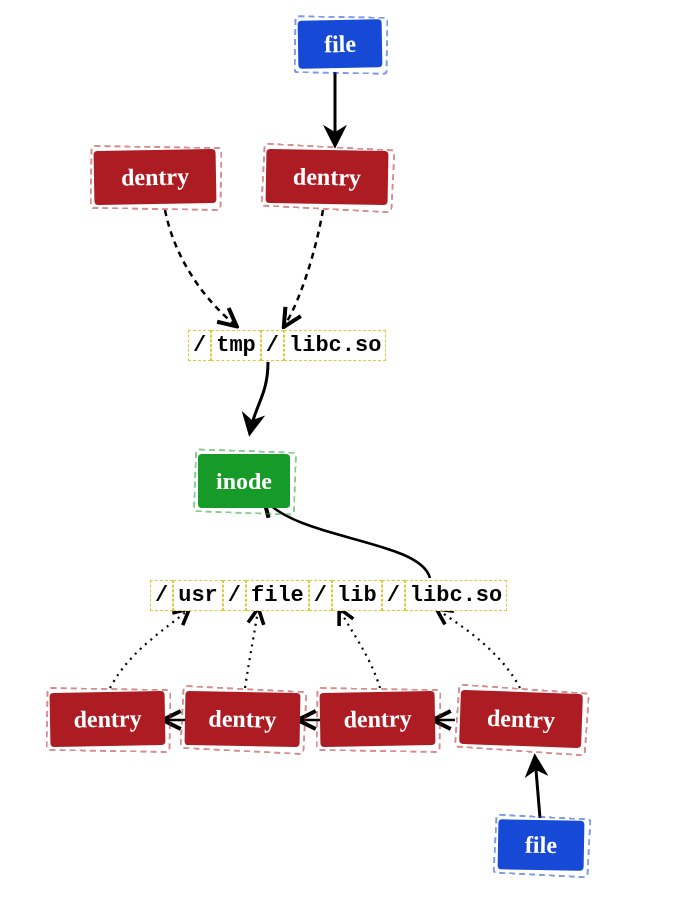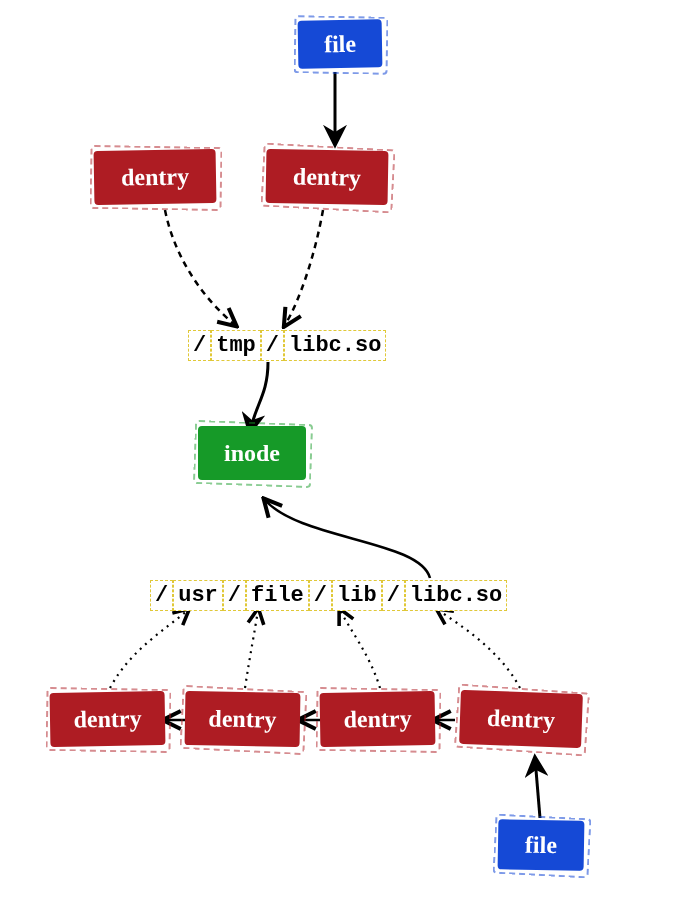--- a/index.html
+++ b/index.html
@@ -119,21 +119,21 @@
   <span>dentry</span>
 </div>
 
 <div class="path-label" style="left:188px; top:330px;">
   <span class="seg">/</span>
   <span class="seg">tmp</span>
   <span class="seg">/</span>
   <span class="seg">libc.so</span>
 </div>
 
-<div class="node green" style="left:198px; top:426px; width:108px; height:54px; transform:rotate(0deg);">
+<div class="node green" style="left:198px; top:454px; width:92px; height:54px; transform:rotate(0deg);">
   <span class="shadow"></span>
   <span>inode</span>
 </div>
 
 <div class="path-label" style="left:150px; top:580px;">
   <span class="seg">/</span>
   <span class="seg">usr</span>
   <span class="seg">/</span>
   <span class="seg">file</span>
   <span class="seg">/</span>

